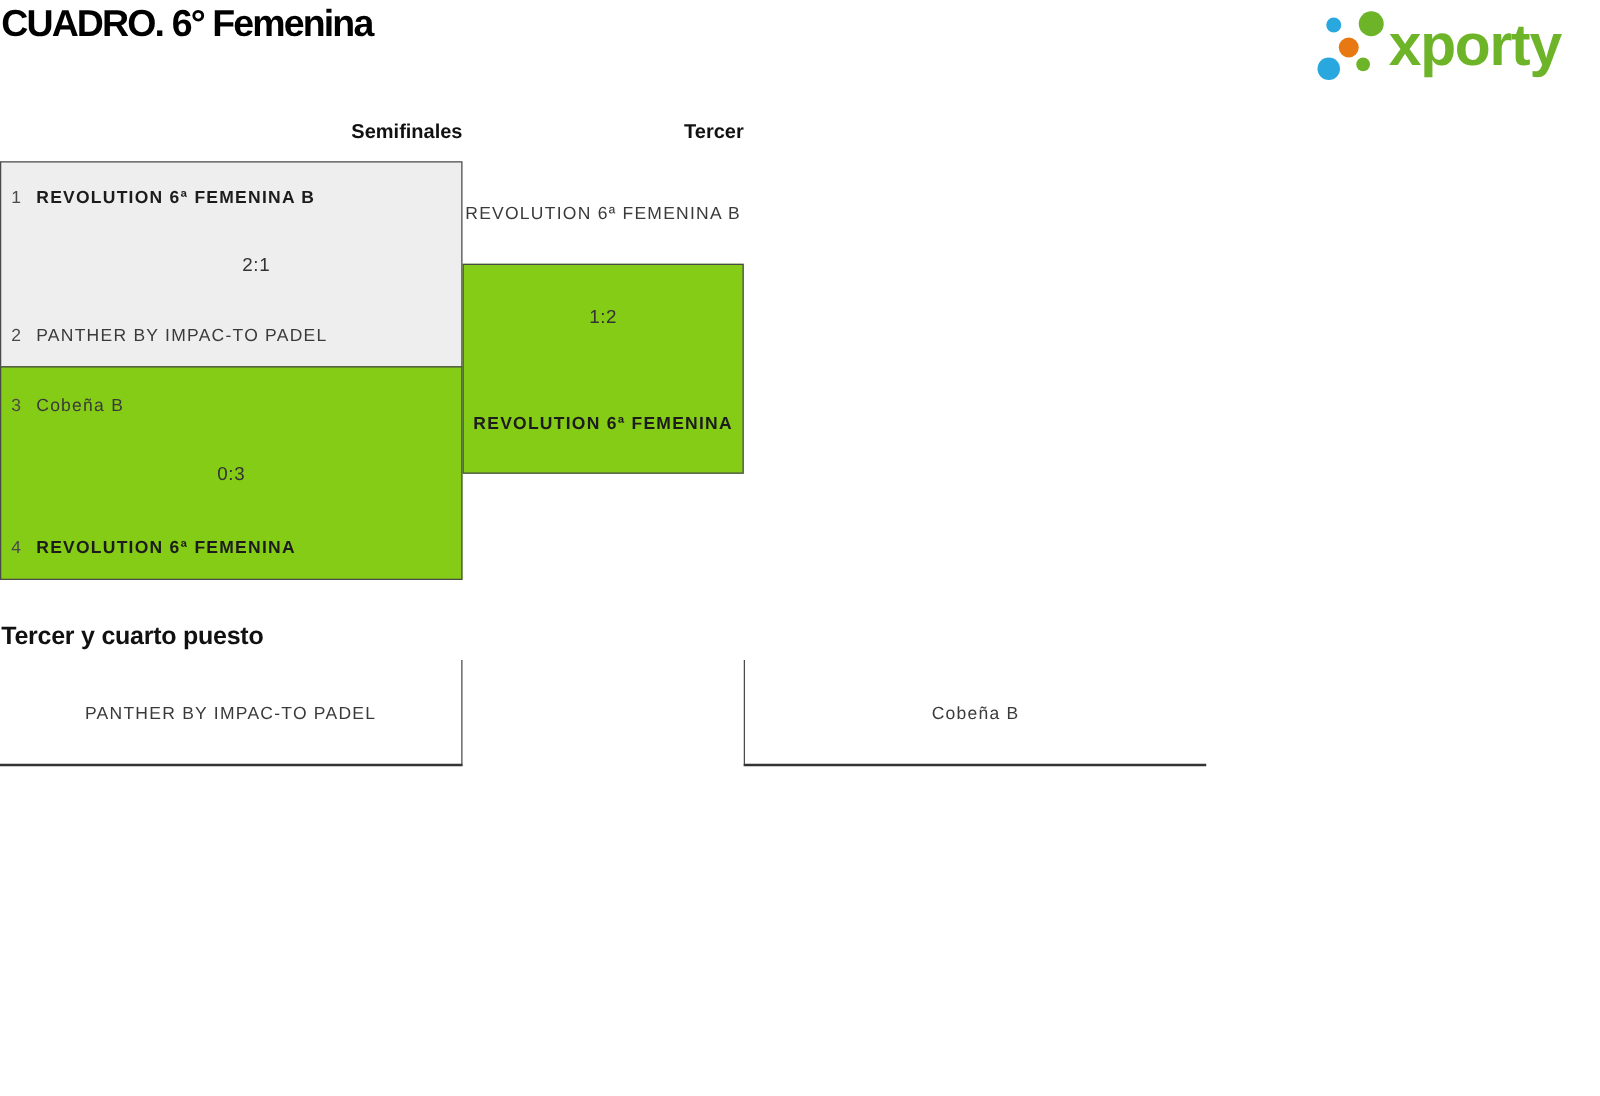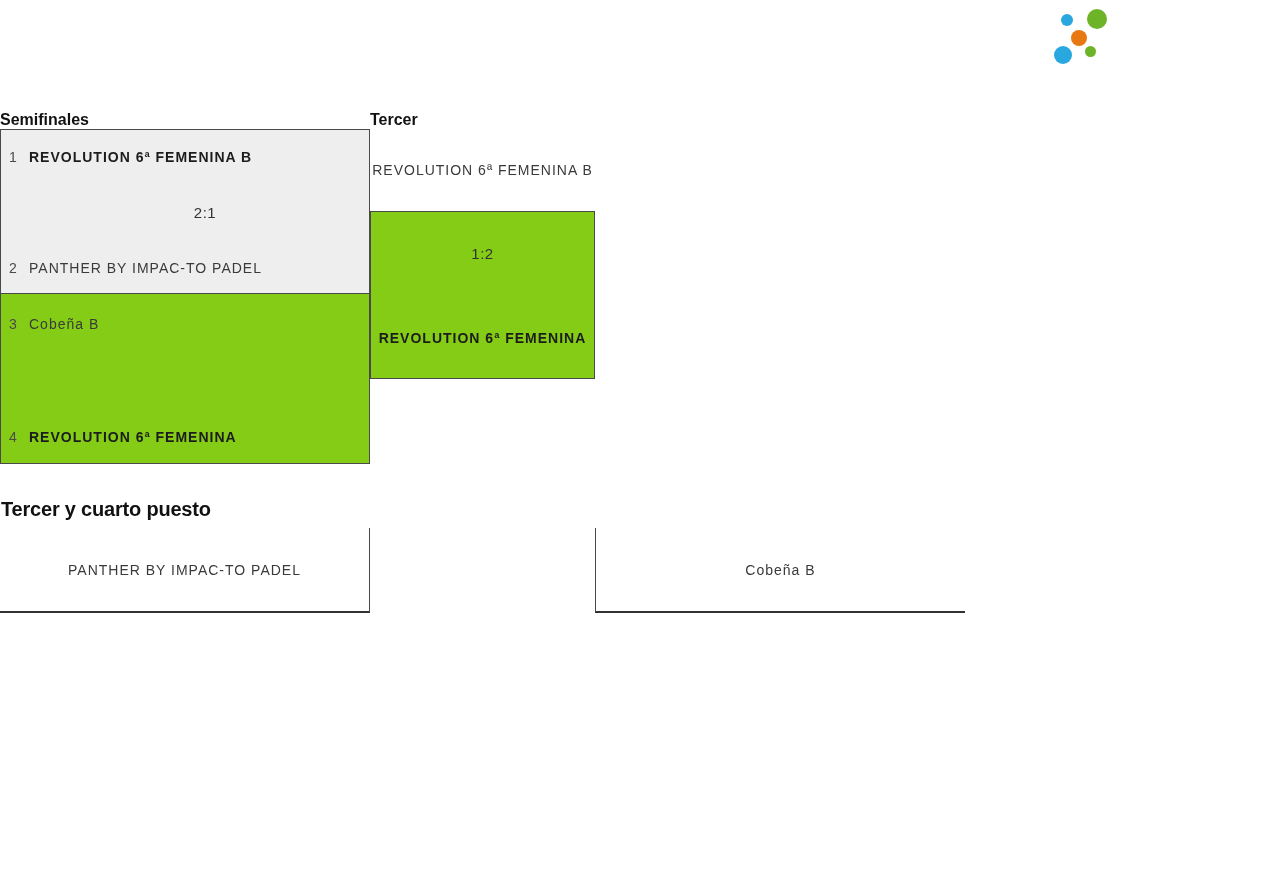--- a/index.html
+++ b/index.html
@@ -15,21 +15,21 @@
   .logo{position:absolute;left:1050px;top:5px;width:228px;height:62px;text-decoration:none;cursor:pointer;display:block;}
   .dot{position:absolute;border-radius:50%;}
   .dot-blue-sm {left:11px;top:9px; width:12px;height:12px;background:var(--logo-blue,#29a8e0);}
   .dot-green-lg{left:37px;top:4px; width:20px;height:20px;background:var(--logo-green,#6eb428);}
   .dot-orange  {left:21px;top:25px;width:16px;height:16px;background:var(--logo-orange,#e87811);}
   .dot-blue-lg {left:4px; top:41px;width:18px;height:18px;background:var(--logo-blue,#29a8e0);}
   .dot-green-sm{left:35px;top:41px;width:11px;height:11px;background:var(--logo-green,#6eb428);}
   .wordmark{position:absolute;left:61px;top:2px;font-size:47px;line-height:58px;font-weight:700;
     letter-spacing:-1px;color:var(--logo-green,#6eb428);}
   
-  .round-header{position:absolute;top:110px;font-size:16px;line-height:19px;font-weight:700;color:#111;text-align:left;}
+  .round-header{position:absolute;top:96px;font-size:16px;line-height:19px;font-weight:700;color:#111;text-align:right;}
   .rh-semis{left:0;width:370px;}
   .rh-final{left:370px;width:225px;}
   .match{position:absolute;border:1px solid #4a4a4a;background:#84cc16;box-sizing:border-box;}
   .match-sf1{left:0;top:129px;width:370px;height:165px;background:var(--highlight-bg,#eeeeee);}
   .match-sf2{left:0;top:293px;width:370px;height:171px;}
   .match-final{left:370px;top:211px;width:225px;height:168px;}
   .team-row{position:absolute;left:0;right:0;height:18px;line-height:18px;display:flex;align-items:center;
     padding-left:8px;font-size:14px;letter-spacing:1px;color:#3a3a3a;white-space:nowrap;}
   .seed{width:13px;margin-right:7px;color:#4a4a4a;flex:none;}
   .winner{font-weight:700;color:#1c1c1c;}
@@ -50,28 +50,30 @@
   .tp-right{left:595px;border-left:1px solid #4a4a4a;border-bottom:2px solid #333;}
   .tp-schedule{position:absolute;left:372px;top:530px;width:221px;font-size:12.5px;line-height:17px;color:#333;}
   .tp-schedule div{white-space:nowrap;}
 </style>
 </head>
 <body>
 
 <div class="canvas">
 
   <div class="title">
+    <div class="title-line">CUADRO. 6° Femenina</div>
   </div>
 
   <a class="logo">
     <span class="dot dot-blue-sm"></span>
     <span class="dot dot-green-lg"></span>
     <span class="dot dot-orange"></span>
     <span class="dot dot-blue-lg"></span>
     <span class="dot dot-green-sm"></span>
+    <span class="wordmark">xporty</span>
   </a>
 
   <div class="round-header rh-semis">Semifinales</div>
   <div class="round-header rh-final">Tercer</div>
 
   <div class="match match-sf1">
     <div class="team-row sf1-t1">
       <span class="seed">1</span>
       <span class="winner">REVOLUTION 6ª FEMENINA B</span>
     </div>
@@ -80,20 +82,21 @@
       <span class="seed">2</span>
       <span>PANTHER BY IMPAC-TO PADEL</span>
     </div>
   </div>
 
   <div class="match match-sf2">
     <div class="team-row sf2-t1">
       <span class="seed">3</span>
       <span>Cobeña B</span>
     </div>
+    <div class="score sf2-score">0:3</div>
     <div class="team-row sf2-t2">
       <span class="seed">4</span>
       <span class="winner">REVOLUTION 6ª FEMENINA</span>
     </div>
   </div>
 
   <div class="final-top-name">REVOLUTION 6ª FEMENINA B</div>
   <div class="match match-final">
     <div class="score final-score">1:2</div>
     <div class="final-t2 winner">REVOLUTION 6ª FEMENINA</div>

